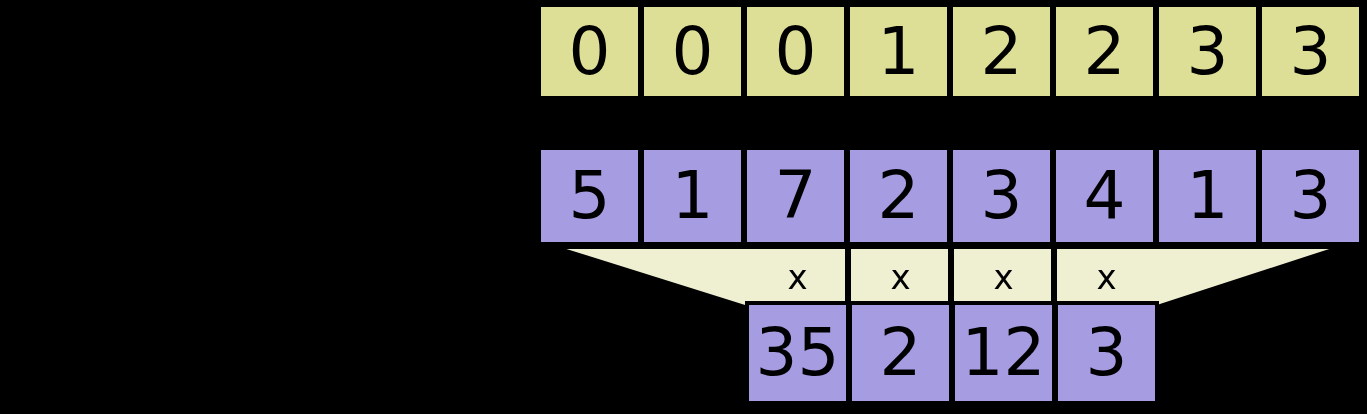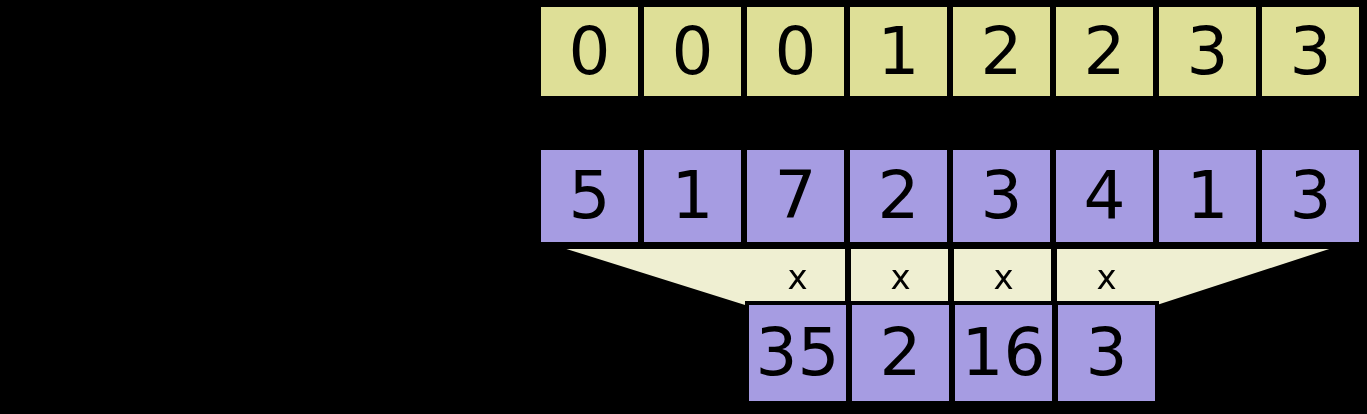--- a/index.html
+++ b/index.html
@@ -122,17 +122,17 @@
   </div>
 
   <div class="conn-x" style="left:745px">x</div>
   <div class="conn-x" style="left:848px">x</div>
   <div class="conn-x" style="left:951px">x</div>
   <div class="conn-x" style="left:1054px">x</div>
 
   <div class="row-results">
     <div class="cell cell-purple" style="left:745px">35</div>
     <div class="cell cell-purple" style="left:848px">2</div>
-    <div class="cell cell-purple" style="left:951px">16</div>
+    <div class="cell cell-purple" style="left:951px">12</div>
     <div class="cell cell-purple" style="left:1054px">3</div>
   </div>
 
 </div>
 
 </body></html>

